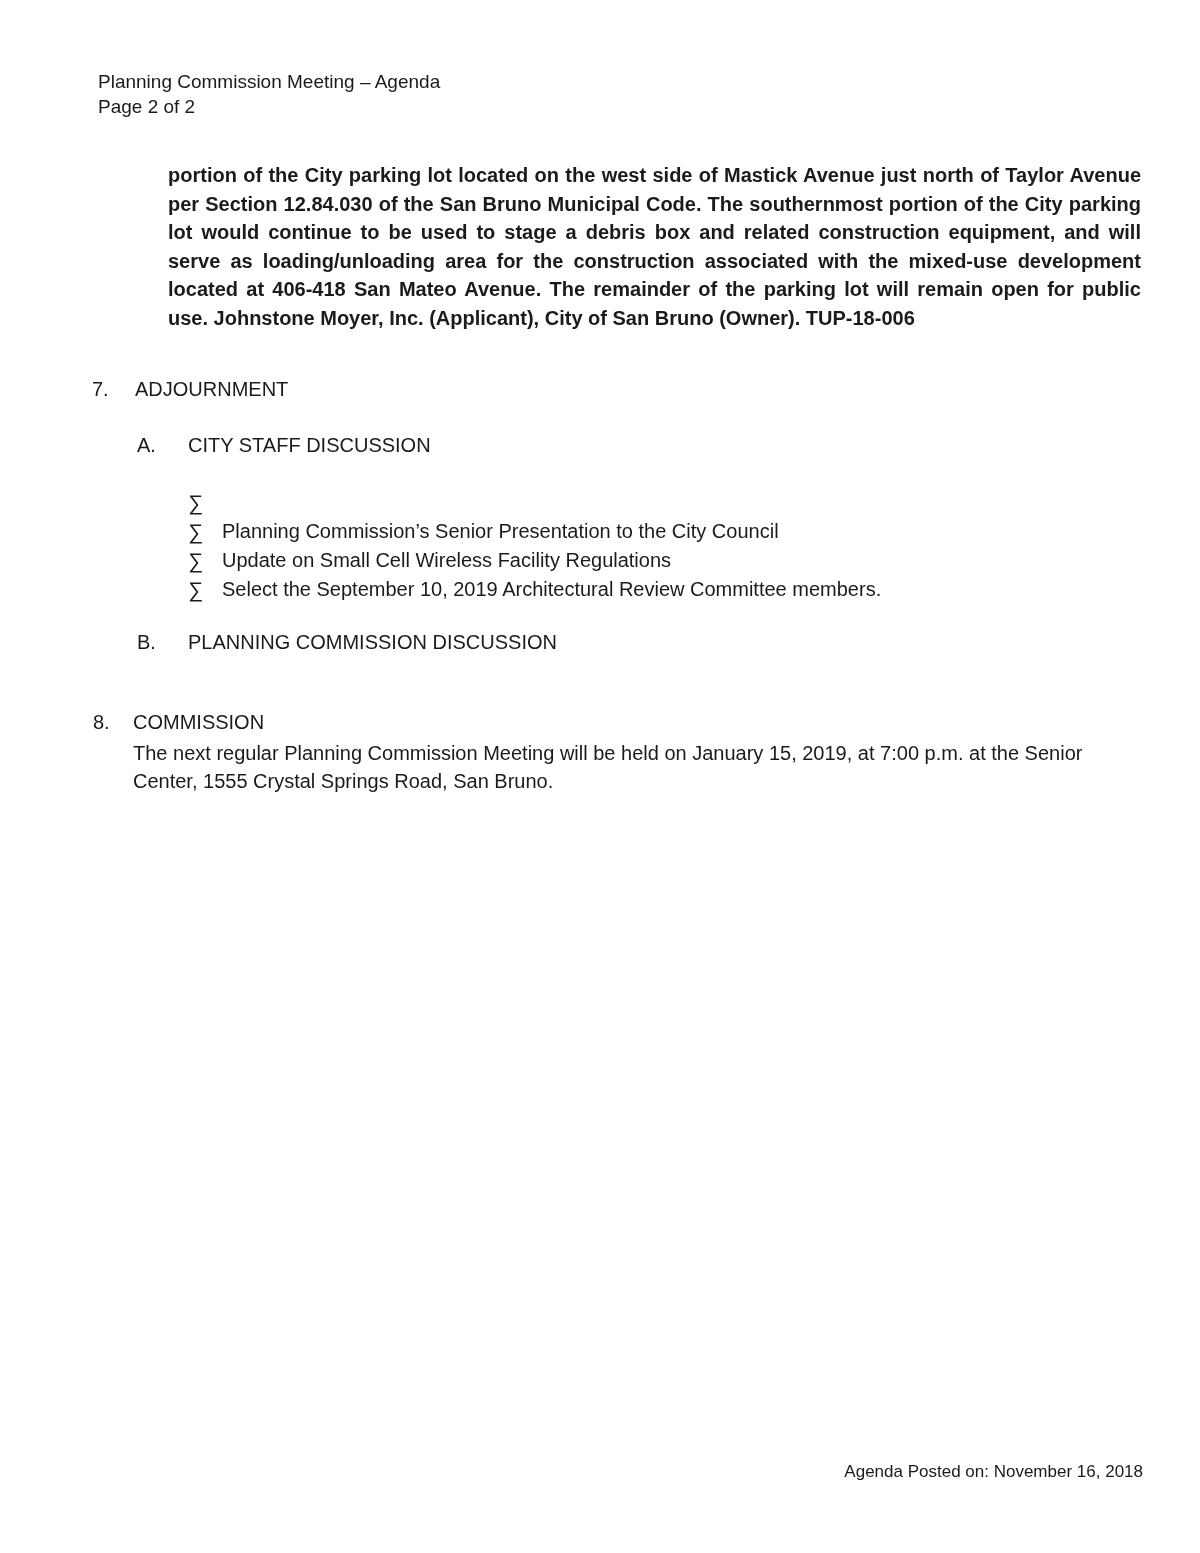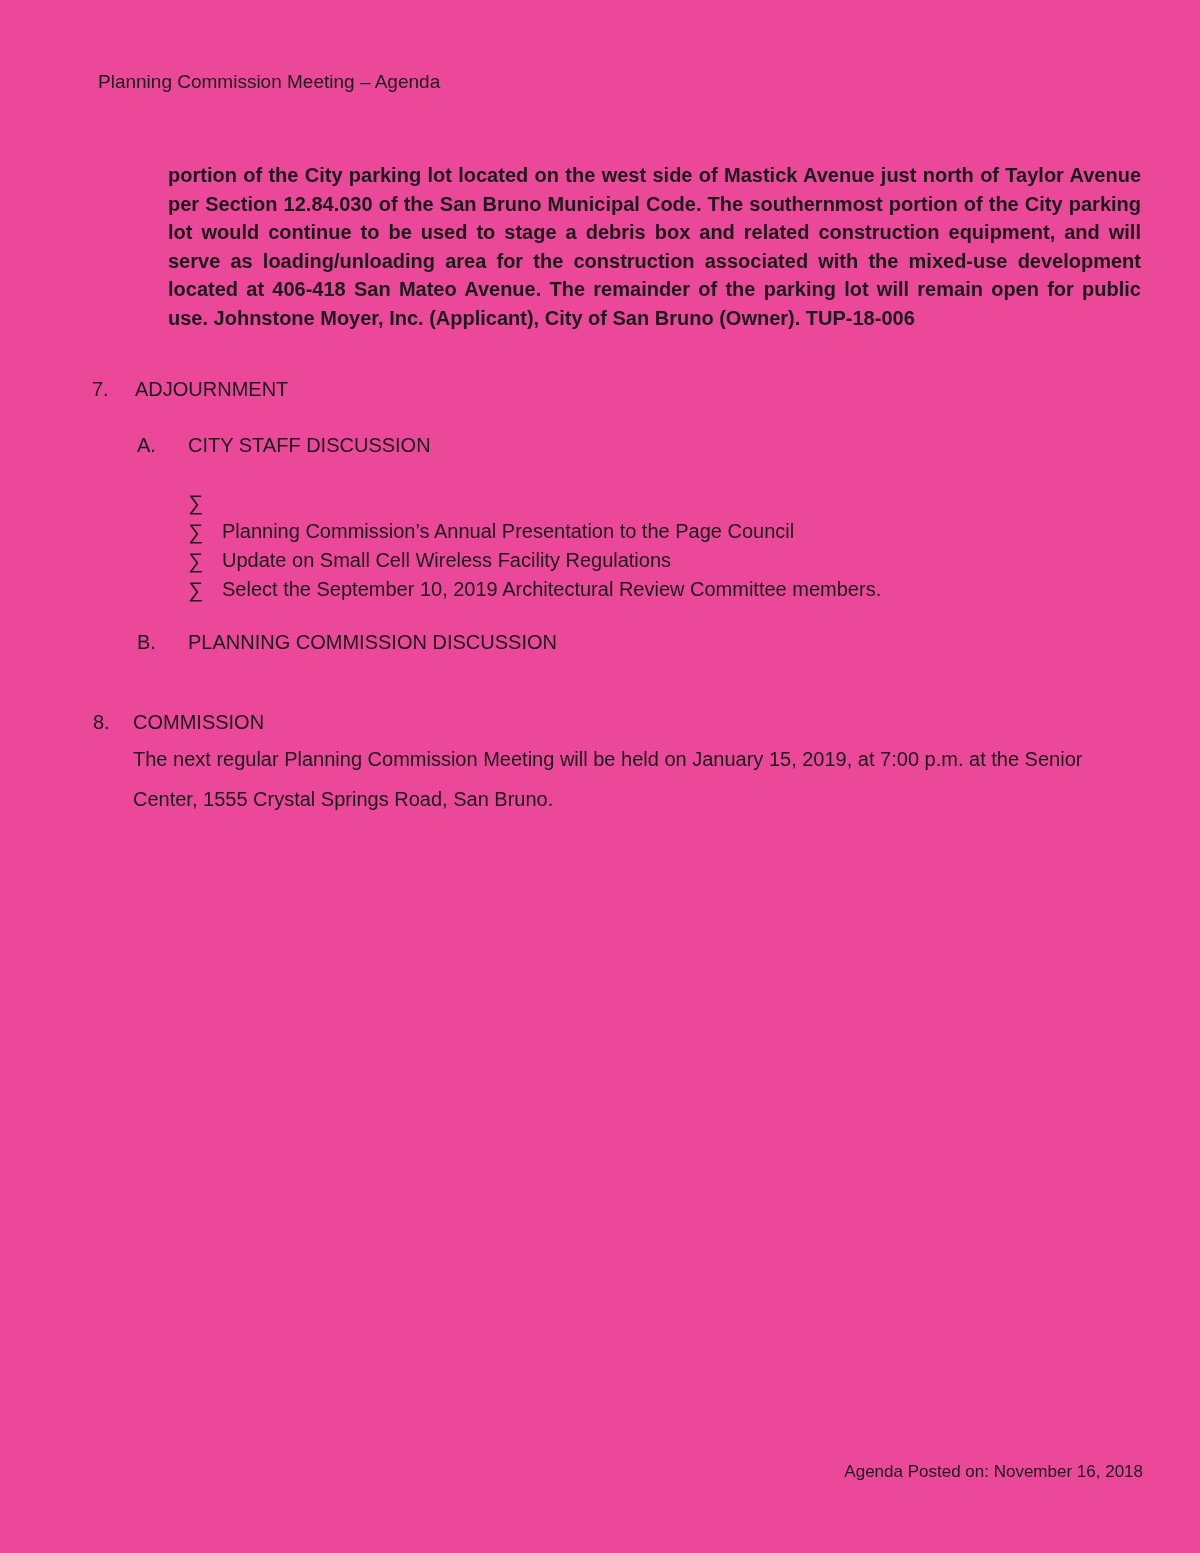--- a/index.html
+++ b/index.html
@@ -5,21 +5,21 @@
   html, body {
     margin: 0;
     padding: 0;
     background: #e8e8e8;
   }
   .page {
     position: relative;
     width: 1200px;
     height: 1553px;
     margin: 0 auto;
-    background: #ec4899;
+    background: #ffffff;
     color: #1b1b1b;
     font-family: "Liberation Sans", "DejaVu Sans", sans-serif;
     overflow: hidden;
   }
 
   
   .doc-header {
     position: absolute;
     left: 98px;
     top: 70px;
@@ -71,21 +71,21 @@
     font-size: 21px;
   }
 
   
   .adjourn-body {
     position: absolute;
     left: 133px;
     top: 739px;
     width: 1010px;
     font-size: 20px;
-    line-height: 40px;
+    line-height: 28px;
     text-align: left;
   }
 
   
   .doc-footer {
     position: absolute;
     right: 57px;
     top: 1461px;
     font-size: 17px;
     line-height: 22px;
@@ -94,41 +94,42 @@
     margin-left: 42px;
   }
 </style>
 </head>
 <body>
 
 <div class="page">
 
   <div class="doc-header">
     <div>Planning Commission Meeting – Agenda</div>
+    <div>Page 2 of 2</div>
   </div>
 
   <div class="intro-para">portion of the City parking lot located on the west side of Mastick Avenue just north of Taylor Avenue per Section 12.84.030 of the San Bruno Municipal Code. The southernmost portion of the City parking lot would continue to be used to stage a debris box and related construction equipment, and will serve as loading/unloading area for the construction associated with the mixed-use development located at 406-418 San Mateo Avenue.  The remainder of the parking lot will remain open for public use. Johnstone Moyer, Inc. (Applicant), City of San Bruno (Owner). TUP-18-006</div>
 
   <div class="sec-row sec7">
     <span class="num">7.</span>
     <span class="title">ADJOURNMENT</span>
   </div>
 
   <div class="sec-row sub-a">
     <span class="num">A.</span>
     <span class="title">CITY STAFF DISCUSSION</span>
   </div>
 
   <div class="bullet-list">
     <div class="bullet-row">
       <span class="marker">∑</span>
     </div>
     <div class="bullet-row">
       <span class="marker">∑</span>
-      <span>Planning Commission’s Annual Presentation to the Page Council</span>
+      <span>Planning Commission’s Senior Presentation to the City Council</span>
     </div>
     <div class="bullet-row">
       <span class="marker">∑</span>
       <span>Update on Small Cell Wireless Facility Regulations</span>
     </div>
     <div class="bullet-row">
       <span class="marker">∑</span>
       <span>Select the September 10, 2019 Architectural Review Committee members.</span>
     </div>
   </div>

